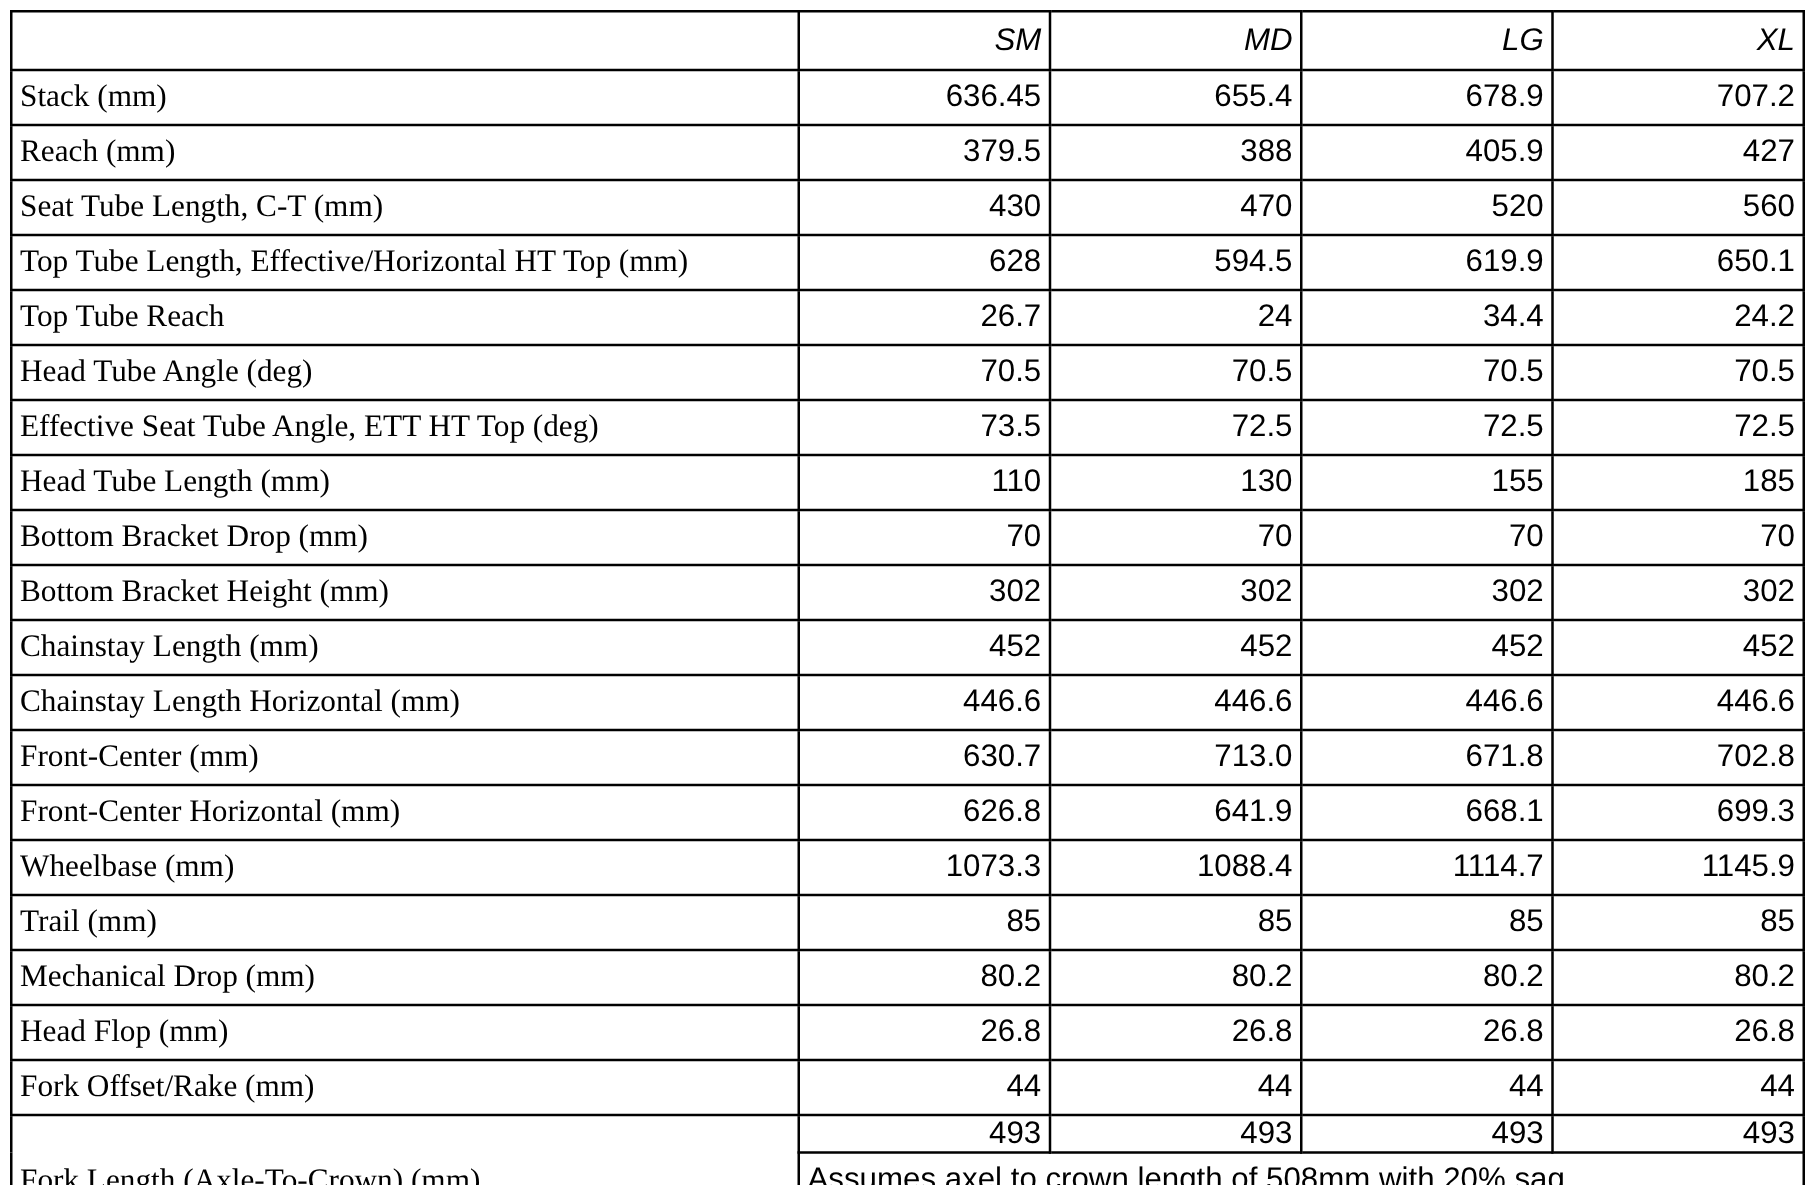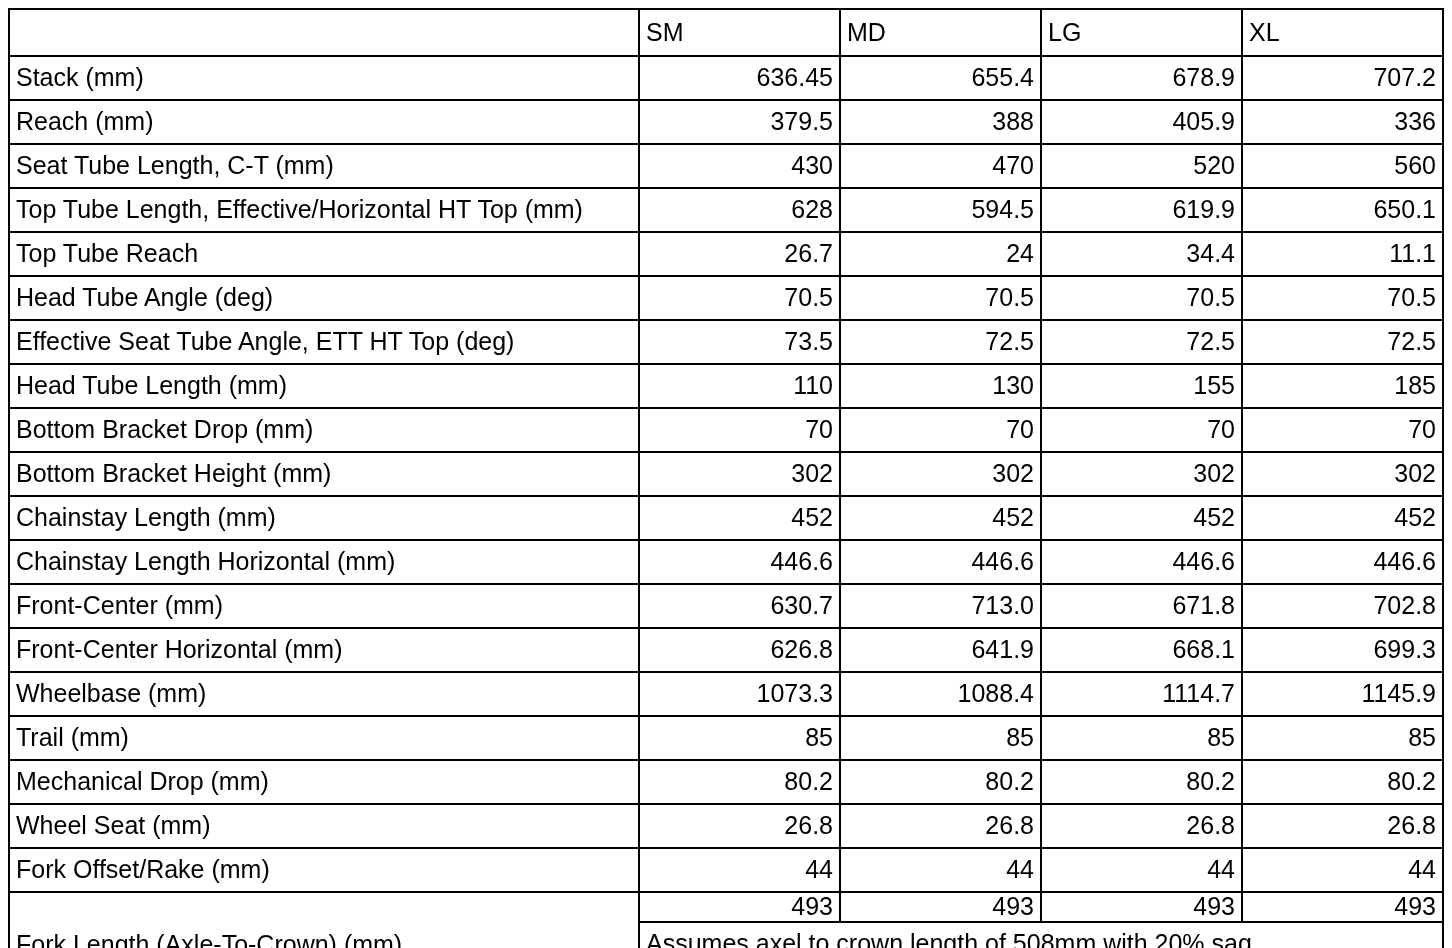--- a/index.html
+++ b/index.html
@@ -32,33 +32,35 @@
   table.geo th, table.geo td {
     border: 2px solid #000000;
     padding: 0 6px;
     font-size: 25px;
     line-height: 1.1;
     font-weight: normal;
     white-space: nowrap;
     overflow: hidden;
   }
   th.size-head {
-    text-align: left;
+    text-align: right;
     vertical-align: middle;
     height: 45px;
+    font-style: italic;
   }
   th.corner {
     border-left: none;
     border-top: none;
     background: #ffffff;
   }
   td.row-label {
     text-align: left;
     vertical-align: middle;
     height: 42px;
+    font-family: Liberation Serif, serif;
   }
   td.value {
     text-align: right;
     vertical-align: middle;
   }
   td.note {
     text-align: left;
     vertical-align: middle;
     font-size: 24px;
     height: 42px;
@@ -98,21 +100,21 @@
         <td class="value">655.4</td>
         <td class="value">678.9</td>
         <td class="value">707.2</td>
       </tr>
 
       <tr>
         <td class="row-label">Reach (mm)</td>
         <td class="value">379.5</td>
         <td class="value">388</td>
         <td class="value">405.9</td>
-        <td class="value">336</td>
+        <td class="value">427</td>
       </tr>
 
       <tr>
         <td class="row-label">Seat Tube Length, C-T (mm)</td>
         <td class="value">430</td>
         <td class="value">470</td>
         <td class="value">520</td>
         <td class="value">560</td>
       </tr>
 
@@ -122,21 +124,21 @@
         <td class="value">594.5</td>
         <td class="value">619.9</td>
         <td class="value">650.1</td>
       </tr>
 
       <tr>
         <td class="row-label">Top Tube Reach</td>
         <td class="value">26.7</td>
         <td class="value">24</td>
         <td class="value">34.4</td>
-        <td class="value">11.1</td>
+        <td class="value">24.2</td>
       </tr>
 
       <tr>
         <td class="row-label">Head Tube Angle (deg)</td>
         <td class="value">70.5</td>
         <td class="value">70.5</td>
         <td class="value">70.5</td>
         <td class="value">70.5</td>
       </tr>
 
@@ -222,21 +224,21 @@
 
       <tr>
         <td class="row-label">Mechanical Drop (mm)</td>
         <td class="value">80.2</td>
         <td class="value">80.2</td>
         <td class="value">80.2</td>
         <td class="value">80.2</td>
       </tr>
 
       <tr>
-        <td class="row-label">Wheel Seat (mm)</td>
+        <td class="row-label">Head Flop (mm)</td>
         <td class="value">26.8</td>
         <td class="value">26.8</td>
         <td class="value">26.8</td>
         <td class="value">26.8</td>
       </tr>
 
       <tr>
         <td class="row-label">Fork Offset/Rake (mm)</td>
         <td class="value">44</td>
         <td class="value">44</td>

